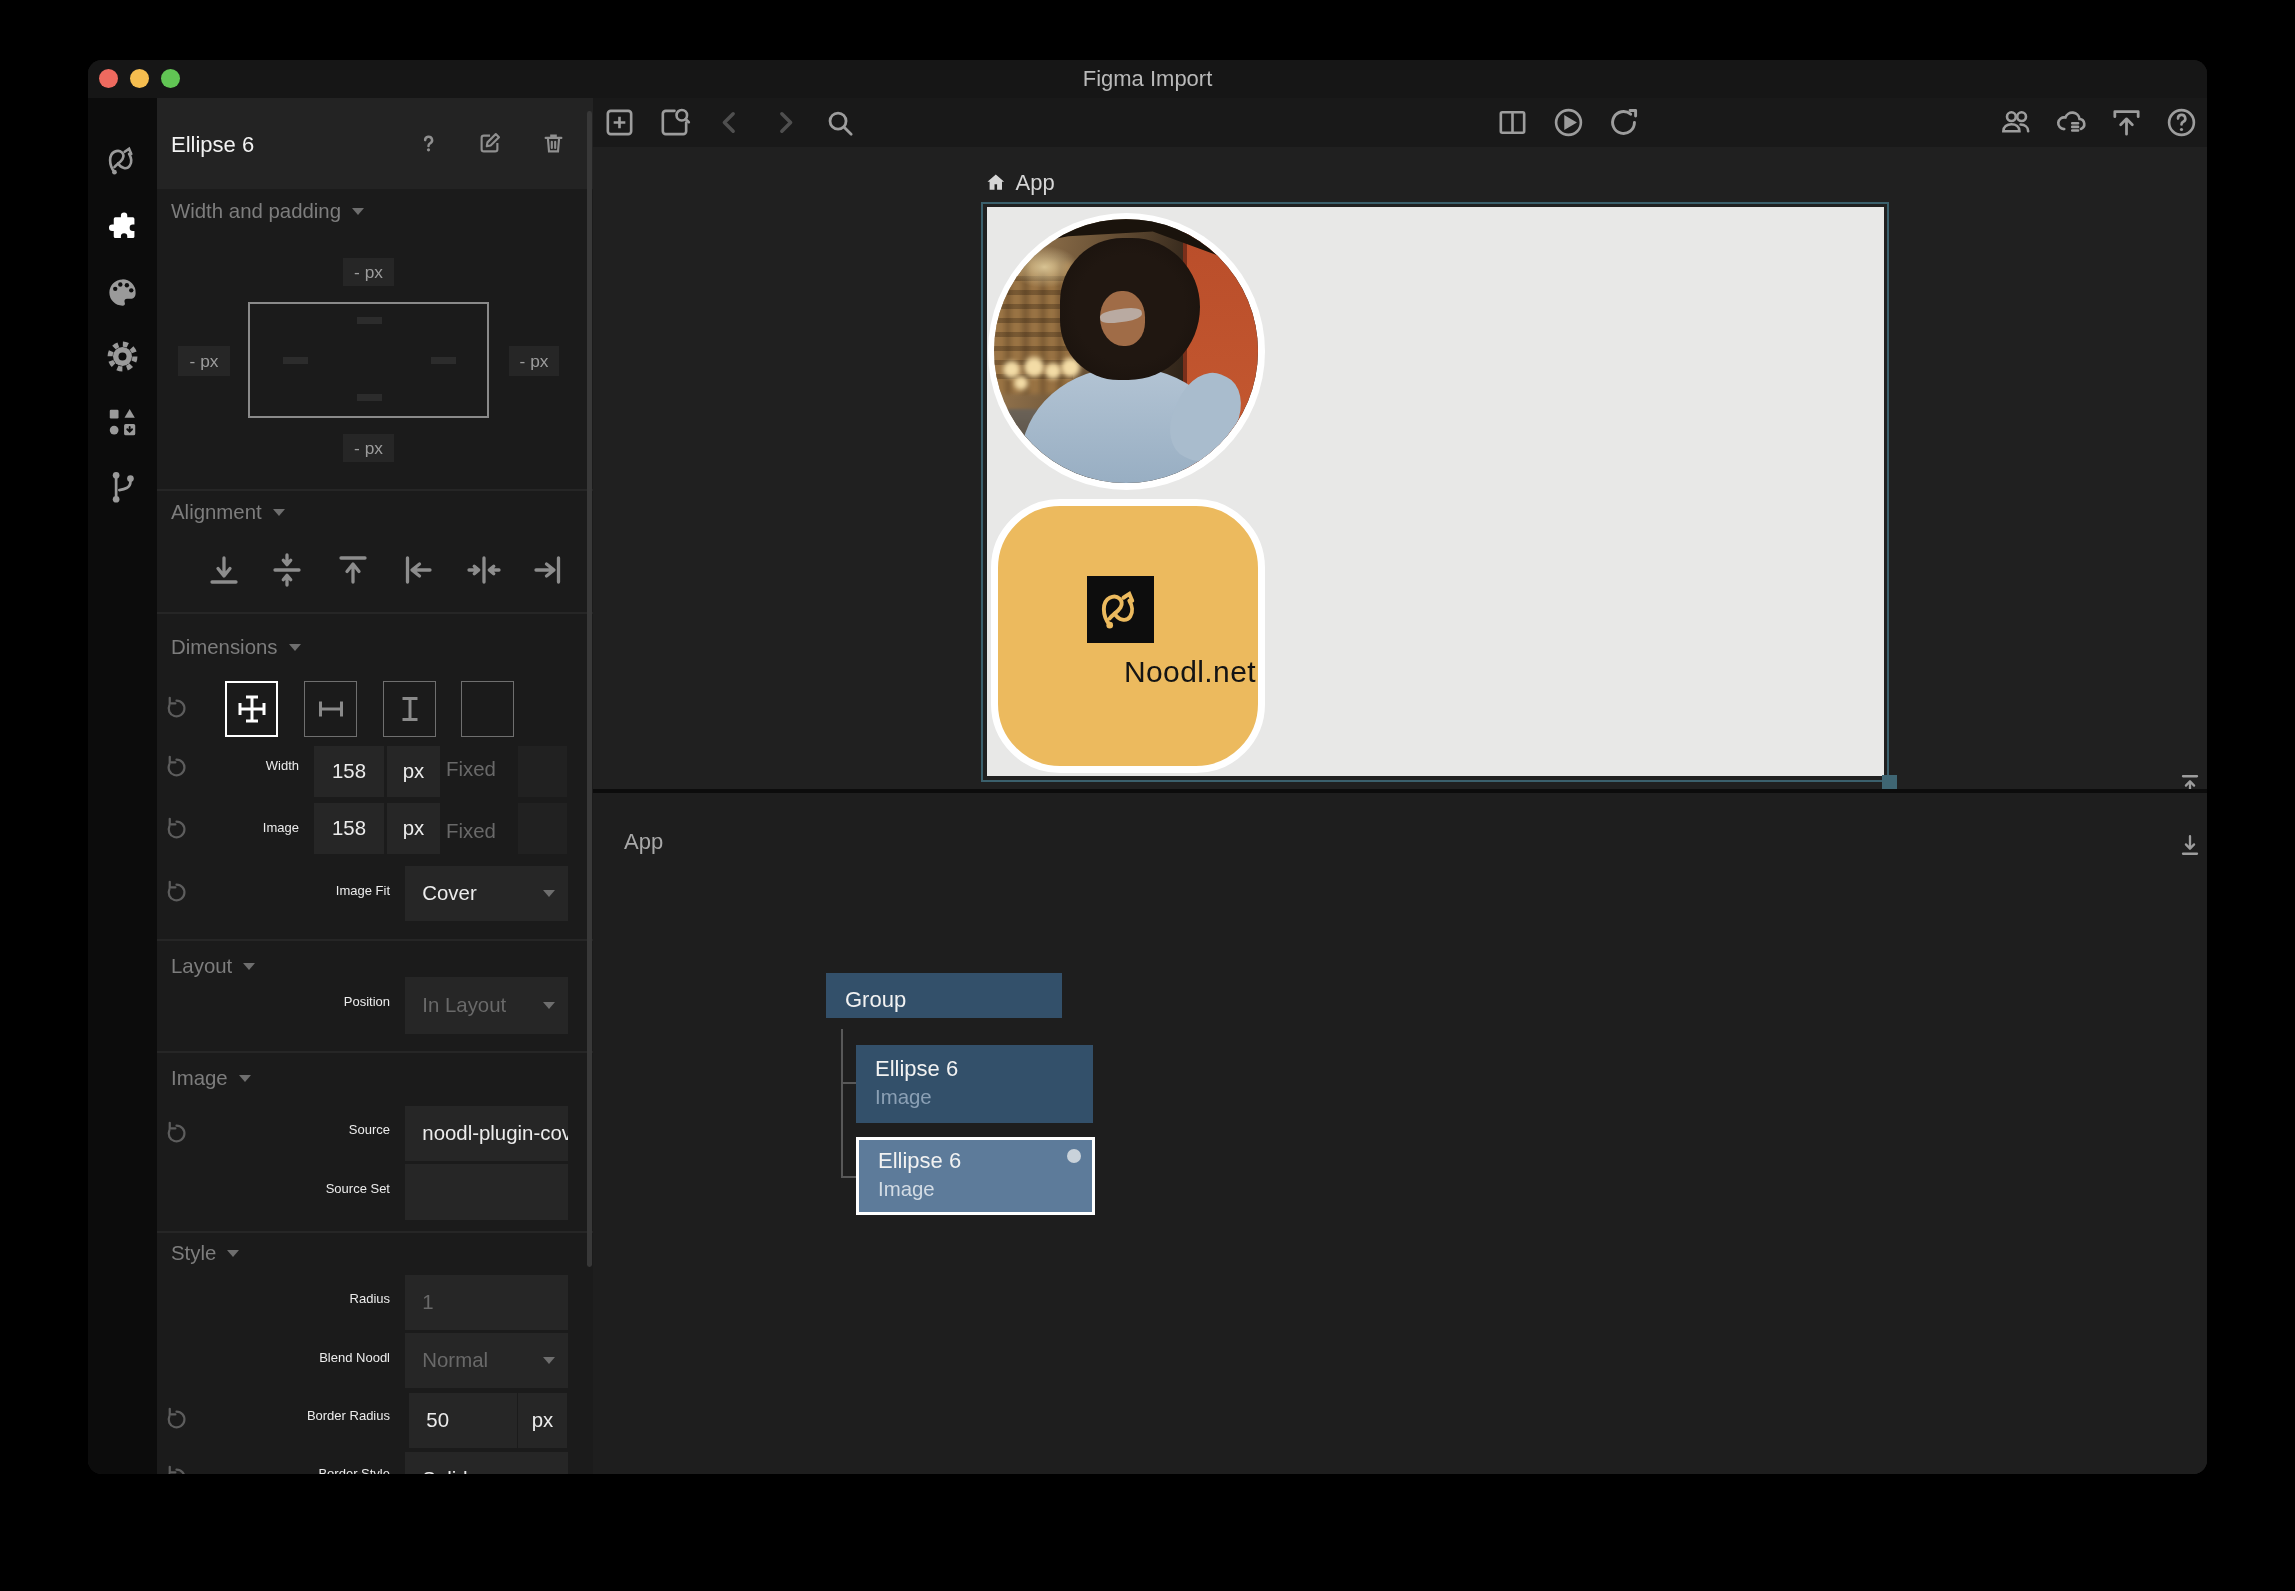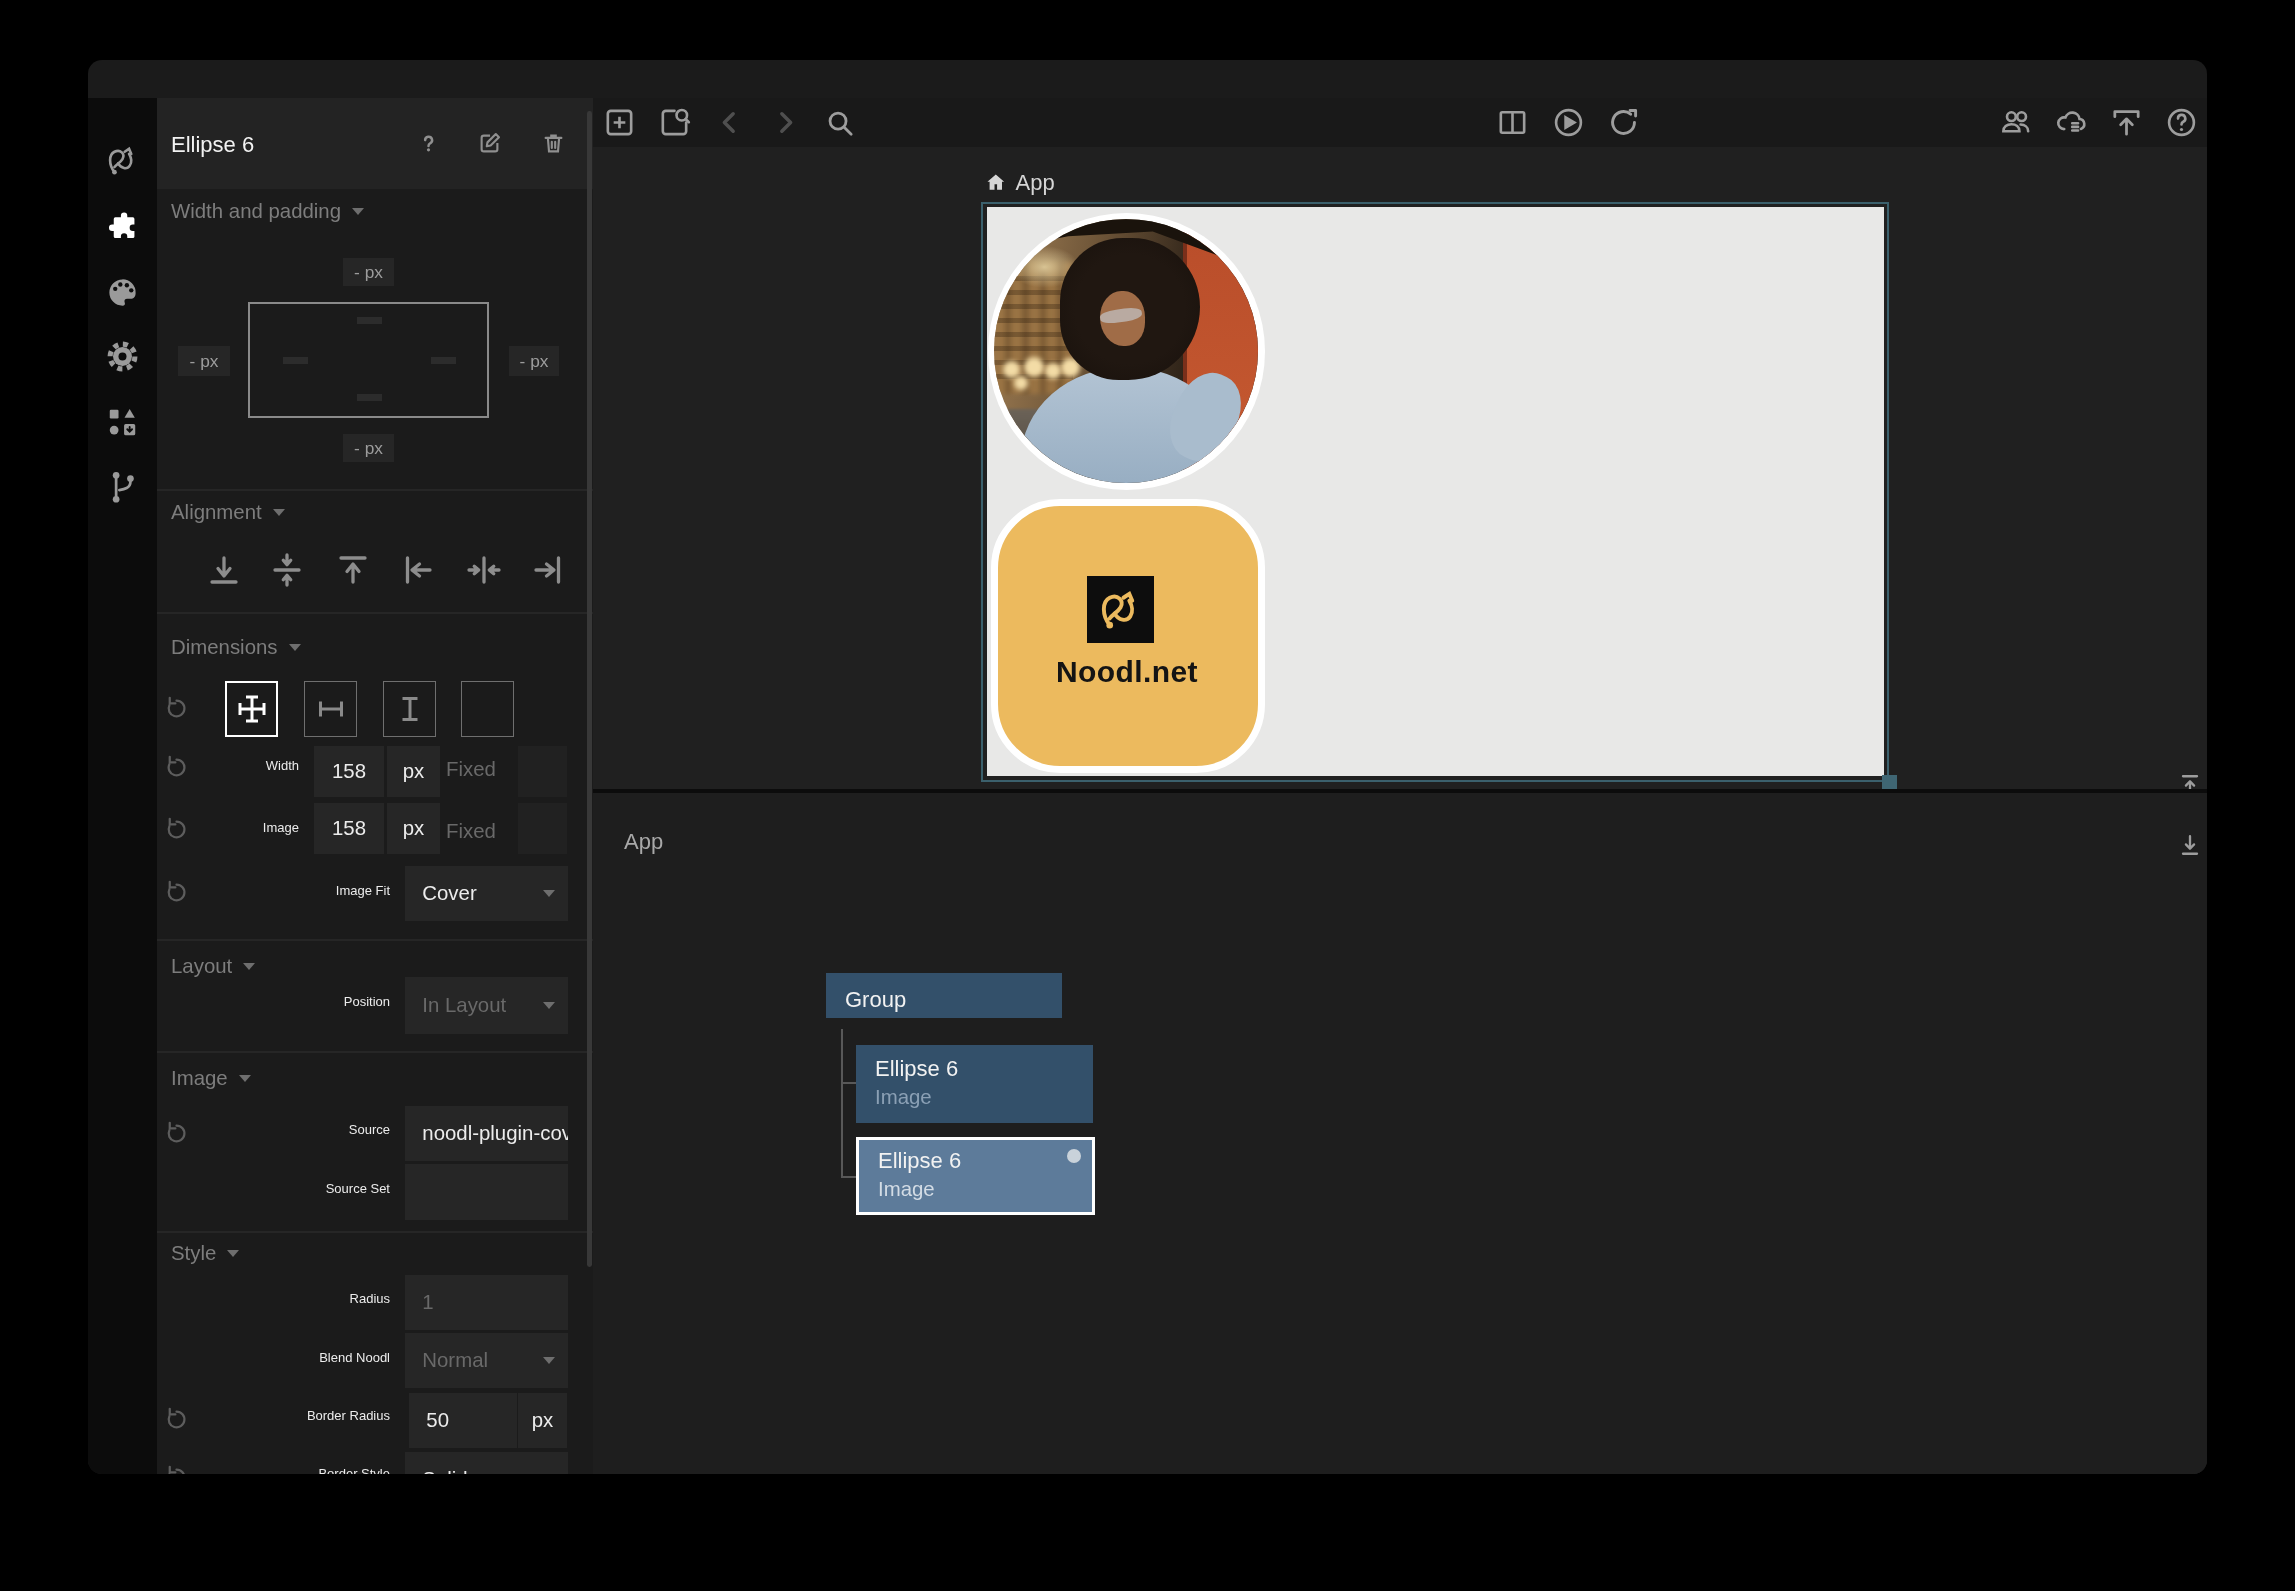--- a/index.html
+++ b/index.html
@@ -84,42 +84,48 @@
   .ph-shirt{left:10%;top:56%;width:80%;height:50%;border-radius:50% 50% 0 0/70% 70% 0 0;
             background:linear-gradient(180deg,#b3c4d4,#94abc0);}
   .ph-arm{left:68%;top:58%;width:24%;height:34%;border-radius:45%;transform:rotate(24deg);
           background:#a9bccd;}
   
   #card{position:absolute;left:398px;top:401px;width:274px;height:274px;box-sizing:border-box;
         background:#ecba5e;border:7.9px solid #ffffff;border-radius:69px;}
   #cardlogo{position:absolute;left:89px;top:70px;width:67px;height:67px;background:#0d0d0d;
             display:flex;align-items:center;justify-content:center;color:#ecba5e;}
   #cardlogo svg{width:47px;height:47px;}
-  #cardbrand{position:absolute;left:0;top:149px;width:258px;text-align:center;color:#141414;
-             font-size:30px;font-weight:700;letter-spacing:0.4px;}
+  #cardbrand{position:absolute;left:0;top:149px;width:258px;text-align:right;color:#141414;
+             font-size:30px;font-weight:400;letter-spacing:0.4px;}
   .panelic{position:absolute;width:28px;height:28px;color:#9d9d9d;}
   .panelic svg{width:28px;height:28px;}
   
   #nodedivider{position:absolute;left:0;top:691px;width:1615px;height:3.9px;background:#0c0c0c;}
   #nodepanel{position:absolute;left:0;top:695px;width:1615px;height:682px;background:#1e1e1e;}
   #nodepanel-label{position:absolute;left:31px;top:36px;color:#a8a8a8;font-size:22px;}
   .gnode{position:absolute;box-sizing:border-box;}
   .gnode .t{position:absolute;left:19px;color:#f2f2f2;font-size:22px;}
   .gnode .s{position:absolute;left:19px;color:#8ba0b5;font-size:20.4px;}
   #conn-v{position:absolute;left:248px;top:236px;width:1.6px;height:149px;background:#585858;}
   #conn-h1{position:absolute;left:248px;top:289px;width:15.7px;height:1.6px;background:#585858;}
   #conn-h2{position:absolute;left:248px;top:383px;width:15.7px;height:1.6px;background:#585858;}
   .nodedot{position:absolute;width:14px;height:14px;border-radius:50%;background:#c9d2da;}
 </style>
 </head>
 <body>
 
 <div id="screen">
 <div id="win">
 
+  <div id="titlebar">
+    <div class="tl" style="left:11px;background:#ee6a5f"></div>
+    <div class="tl" style="left:42px;background:#f5bd4f"></div>
+    <div class="tl" style="left:73px;background:#61c554"></div>
+    <div id="title">Figma Import</div>
+  </div>
 
   <div id="sidebar">
     <div class="sbic" style="top:45px">
       <svg viewBox="0 0 48 48" fill="none" stroke="currentColor" stroke-width="3.6" stroke-linecap="round">
         <circle cx="13" cy="40" r="3.2" fill="currentColor" stroke="none"></circle>
         <path d="M13 40C5 30 5 16 13 12c8-4 15 3 11 10-3 5-8 7-11 11"></path>
         <path d="M18 28c4 7 12 9 16 3 3-4.5 2-11-1-16"></path>
         <path d="M27 12l6-4 3 7"></path>
       </svg>
     </div>

